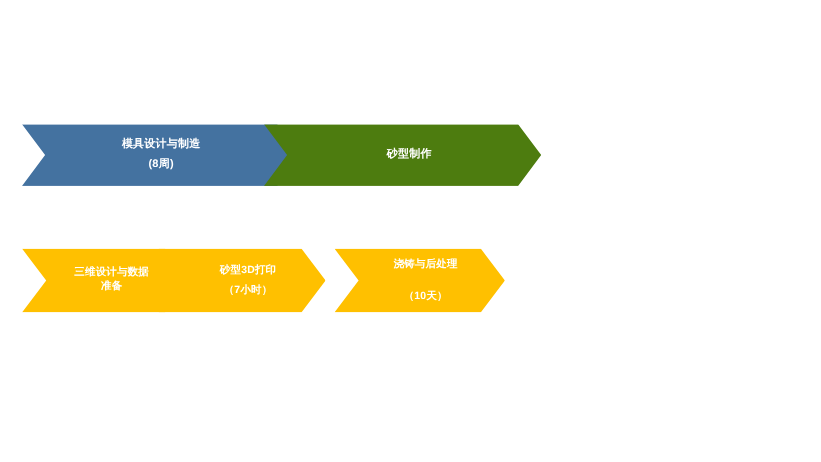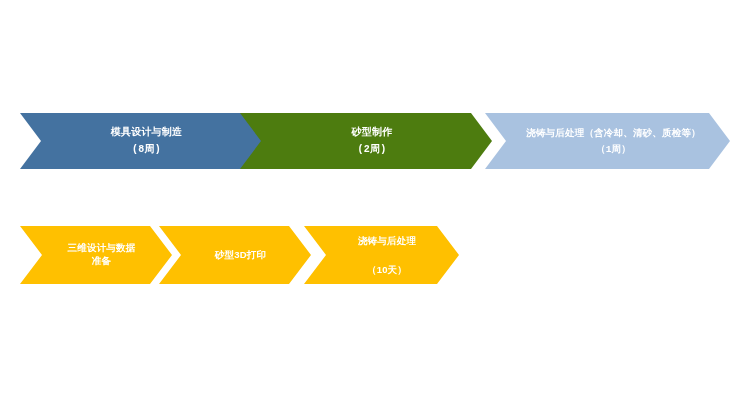--- a/index.html
+++ b/index.html
@@ -86,78 +86,72 @@
     font-size: 9.5px;
     letter-spacing: 0.2px;
     background: #ffc000;
   }
   #arrow-3d-design {
     left: 20px;
     width: 152px;
     clip-path: polygon(0 0, calc(100% - 22px) 0, 100% 50%, calc(100% - 22px) 100%, 0 100%, 22px 50%);
   }
   #arrow-3d-print {
-    left: 159px;
+    left: 144px;
     width: 152px;
     clip-path: polygon(0 0, calc(100% - 22px) 0, 100% 50%, calc(100% - 22px) 100%, 0 100%, 22px 50%);
   }
   #arrow-casting-finish {
     left: 304px;
     width: 155px;
     clip-path: polygon(0 0, calc(100% - 22px) 0, 100% 50%, calc(100% - 22px) 100%, 0 100%, 22px 50%);
   }
   #bottom-row .chevron .label-stack { padding-left: 13px; }
   #arrow-3d-design .title-line { line-height: 1.35; }
   #arrow-3d-design .sub-line { margin-top: 5px; }
   #arrow-3d-print .sub-line { margin-top: 4px; }
   #arrow-casting-finish .sub-line { margin-top: 15px; }
-  #top-row .sub-line { margin-top: 3px; font-family: Liberation Mono, monospace; }
+  #top-row .sub-line { margin-top: 3px; }
 </style>
 </head>
 <body>
 
 <div id="diagram-canvas">
 
   <div class="chevron-row" id="top-row">
 
     <div class="chevron" id="arrow-mold-design">
       <span class="label-stack">
         <span class="title-line">模具设计与制造</span>
         <span class="sub-line">(8周)</span>
       </span>
     </div>
 
     <div class="chevron" id="arrow-sand-mold">
       <span class="label-stack">
         <span class="title-line">砂型制作</span>
-        <span class="sub-line">(2周)</span>
       </span>
     </div>
 
-    <div class="chevron" id="arrow-casting-post">
-      <span class="label-stack">
-        <span class="title-line">浇铸与后处理（含冷却、清砂、质检等）</span>
-        <span class="sub-line">（1周）</span>
-      </span>
-    </div>
 
   </div>
 
   <div class="chevron-row" id="bottom-row">
 
     <div class="chevron" id="arrow-3d-design">
       <span class="label-stack">
         <span class="title-line">三维设计与数据
 准备</span>
       </span>
     </div>
 
     <div class="chevron" id="arrow-3d-print">
       <span class="label-stack">
         <span class="title-line">砂型3D打印</span>
+        <span class="sub-line">（7小时）</span>
       </span>
     </div>
 
     <div class="chevron" id="arrow-casting-finish">
       <span class="label-stack">
         <span class="title-line">浇铸与后处理</span>
         <span class="sub-line">（10天）</span>
       </span>
     </div>
 

